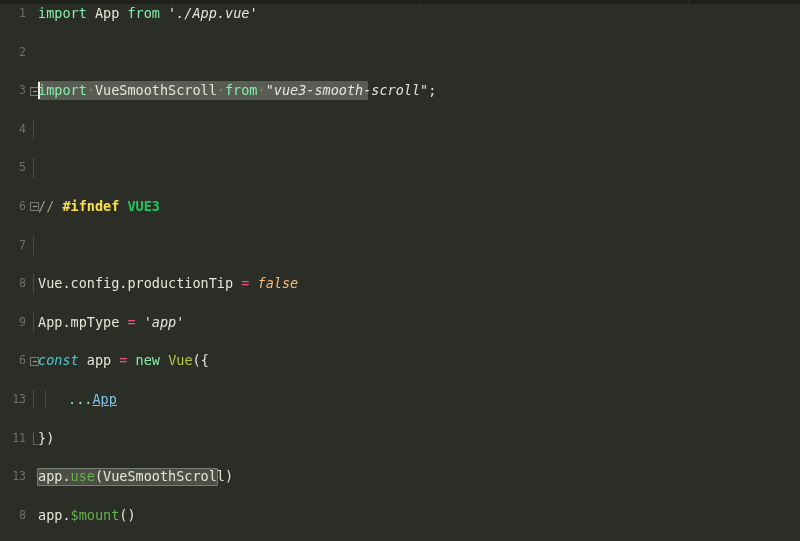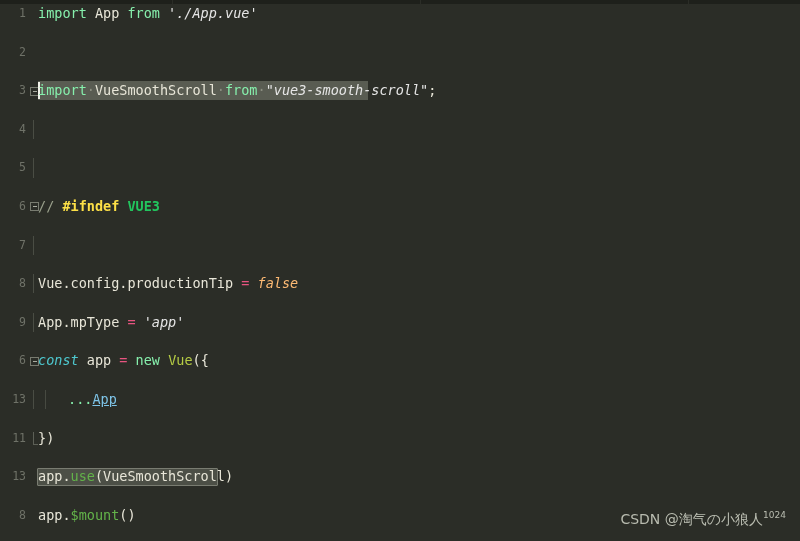--- a/index.html
+++ b/index.html
@@ -261,17 +261,14 @@
       <span class="ctext"><span class="cls">app.</span><span class="fn2">use</span><span class="cls">(</span><span class="cls">VueSmoothScroll</span><span class="cls">)</span></span>
     </div>
 
     <div class="code-line" style="top:250.9px">
       <span class="gutter-num">8</span>
       <span class="ctext"><span class="cls">app.</span><span class="fn2">$mount</span><span class="cls">()</span></span>
     </div>
 
   </div>
 
-  <div id="watermark">
-    <span>CSDN @淘气の小狼人</span><span class="sup">1024</span>
-  </div>
 
 </div>
 
 </body></html>

